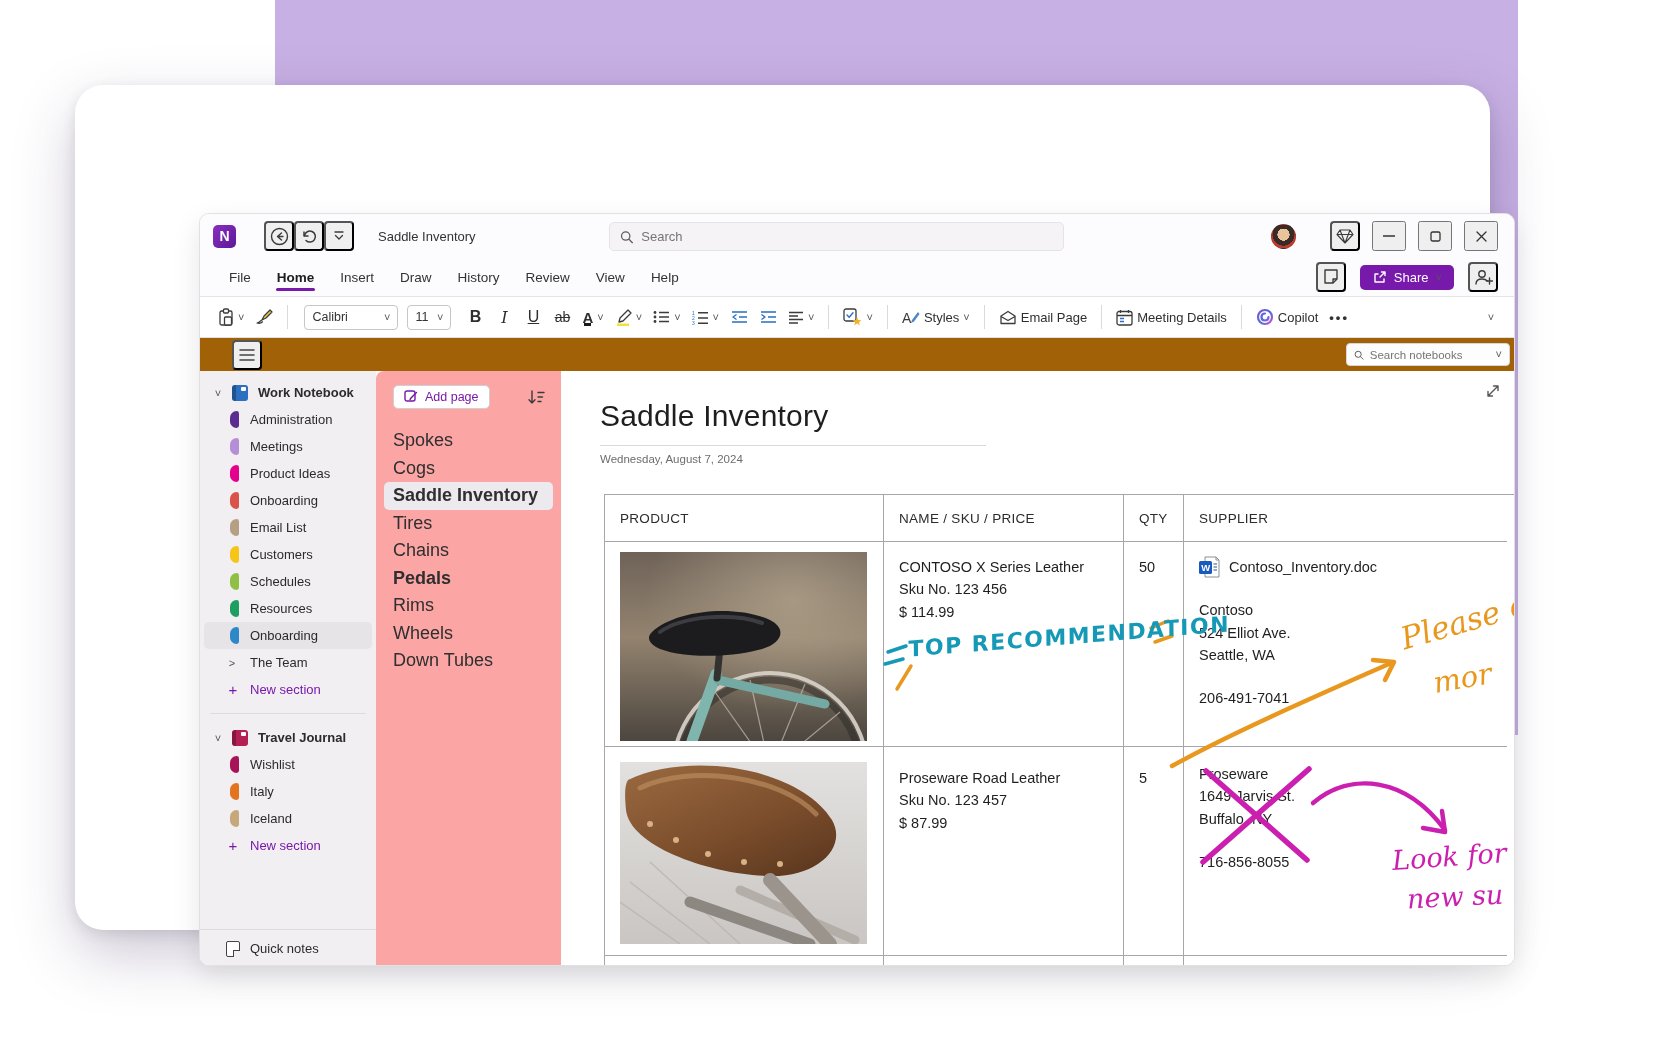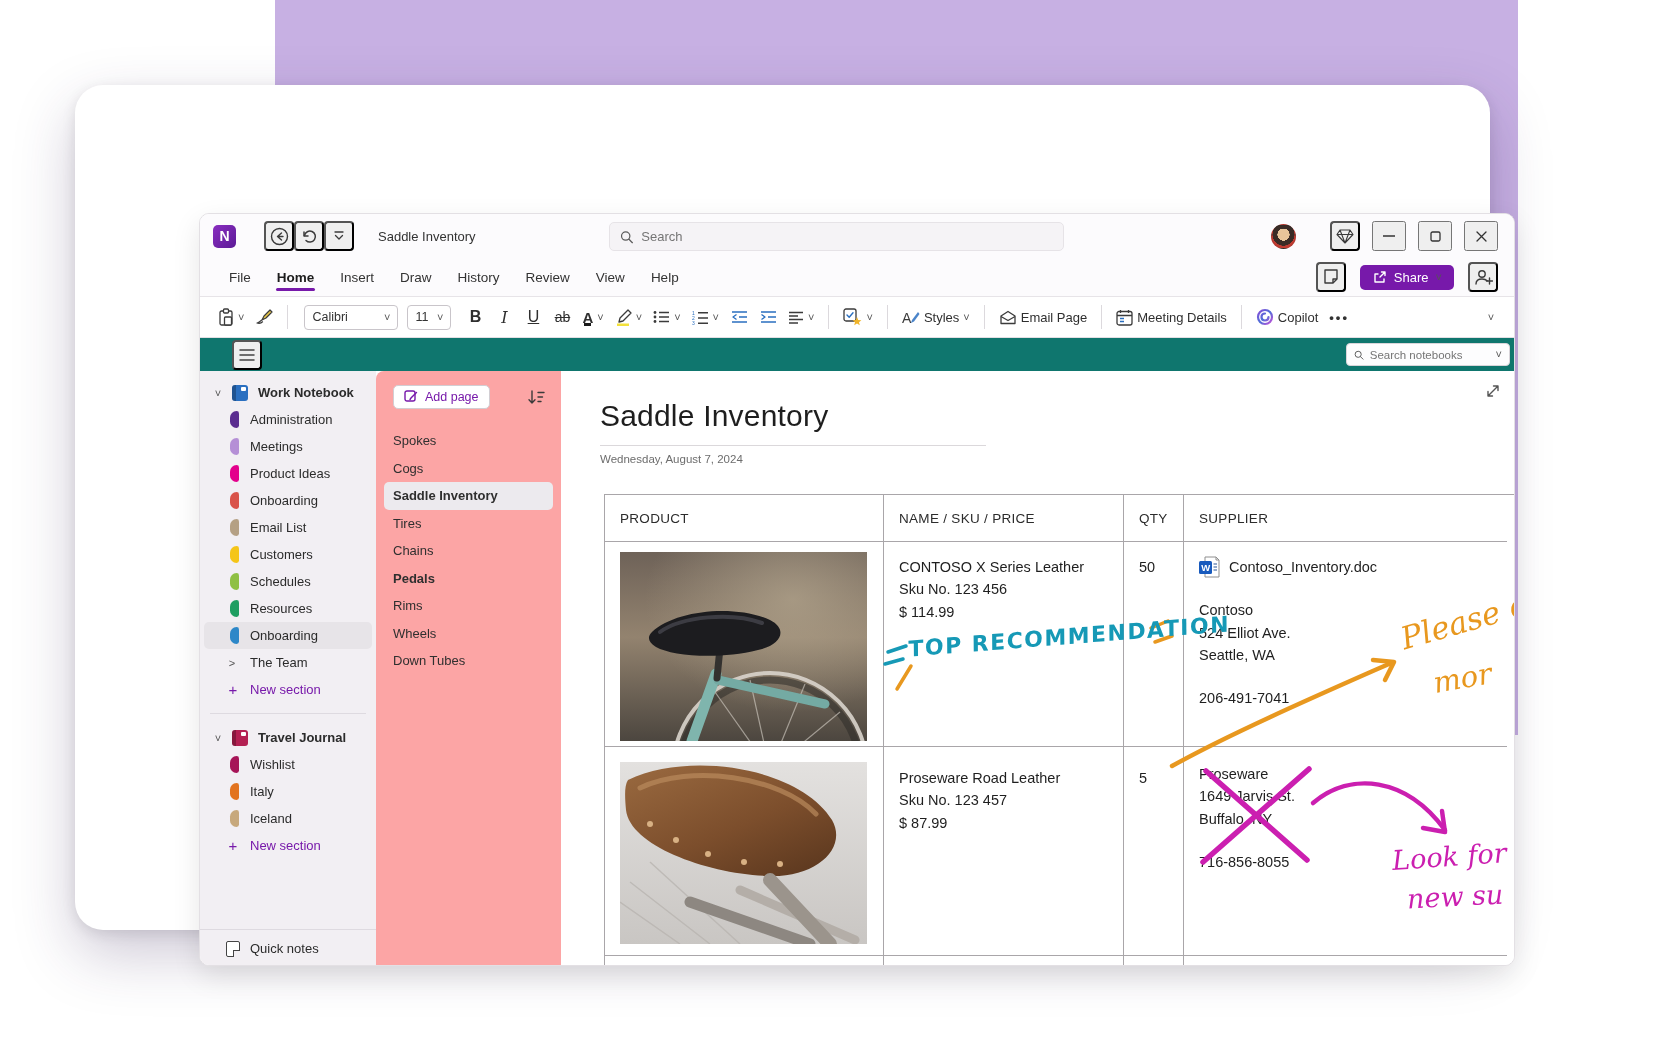--- a/index.html
+++ b/index.html
@@ -61,21 +61,21 @@
   .b-bold { font-weight:bold; font-size:16px; }
   .b-italic { font-family:"DejaVu Serif", serif; font-style:italic; font-size:16px; }
   .b-under { text-decoration:underline; font-size:16px; }
   .b-strike { text-decoration:line-through; font-size:14px; }
   .fontcolor { position:relative; font-size:15px; font-weight:bold; }
   .fontcolor::after { content:""; position:absolute; left:2px; right:2px; bottom:0; height:3px; background:#1a1a1a; }
   .rb-more { letter-spacing:2px; font-weight:bold; color:#333; font-size:13px; }
   .rb-collapse { margin-left:auto; }
 
   
-  .navstrip { position:relative; height:33px; background:#0f766e; display:flex; align-items:center; padding:0 6px 0 10px; }
+  .navstrip { position:relative; height:33px; background:#a16207; display:flex; align-items:center; padding:0 6px 0 10px; }
   .nb-search { position:absolute; right:4px; top:5px; width:164px; height:23px; background:#fdfdfe; border:1px solid #d9d5da;
                border-radius:4px; display:flex; align-items:center; gap:6px; padding:0 7px; }
   .nb-search input { border:none; outline:none; background:transparent; font-size:11.5px; color:#444; width:100%;
                      font-family:"Liberation Sans", sans-serif; }
 
   
   .appbody { display:flex; height:596px; }
 
   .sidebar { width:176px; background:#f2eff3; display:flex; flex-direction:column; padding-top:8px; font-size:13px; }
   .sb-row { height:27px; display:flex; align-items:center; gap:0; flex:none; }
@@ -95,21 +95,21 @@
   .sb-bottom { margin-top:auto; border-top:1px solid #dedae0; height:38px; display:flex; align-items:center; }
   .page-glyph { width:14px; height:16px; border:1.5px solid #444; border-radius:2px; margin-left:26px; position:relative; flex:none; background:#fff; }
   .page-glyph::after { content:""; position:absolute; right:-1px; bottom:-1px; width:6px; height:6px; background:#f2eff3; border-left:1.5px solid #444; border-top:1.5px solid #444; }
 
   .pagespanel { width:185px; background:#fca5a5; border-radius:8px 0 0 0; padding-top:14px; }
   .addpage-row { display:flex; align-items:center; padding:0 16px 0 17px; }
   .addpage-btn { display:flex; align-items:center; gap:7px; border:1px solid #d2ced3; background:#fff; border-radius:5px;
                  height:24px; padding:0 10px; color:#7719aa; font-size:12.5px; font-family:"Liberation Sans", sans-serif; }
   .sort-btn { margin-left:auto; background:none; border:none; }
   .pages-list { margin-top:18px; padding:0 8px; }
-  .page-item { height:27.5px; display:flex; align-items:center; padding-left:9px; font-size:13px; color:#2f2f2f; border-radius:5px; }
+  .page-item { height:27.5px; display:flex; align-items:center; padding-left:9px; font-size:18px; color:#2f2f2f; border-radius:5px; }
   .page-item.selected { background:#eceaee; font-weight:bold; }
   .page-item.bold { font-weight:bold; }
 
   
   .canvas { position:relative; flex:1; background:#fff; overflow:hidden; border-radius:8px 0 0 0; }
   .expand-btn { position:absolute; top:12px; right:13px; background:none; border:none; }
   .page-title { position:absolute; left:39px; top:28px; font-size:30px; font-weight:300; color:#1e1e1e; letter-spacing:.2px; }
   .title-rule { position:absolute; left:39px; top:74px; width:386px; height:1px; background:#dbd8db; }
   .page-date { position:absolute; left:39px; top:82px; font-size:11.5px; color:#6d6d6d; }
 

